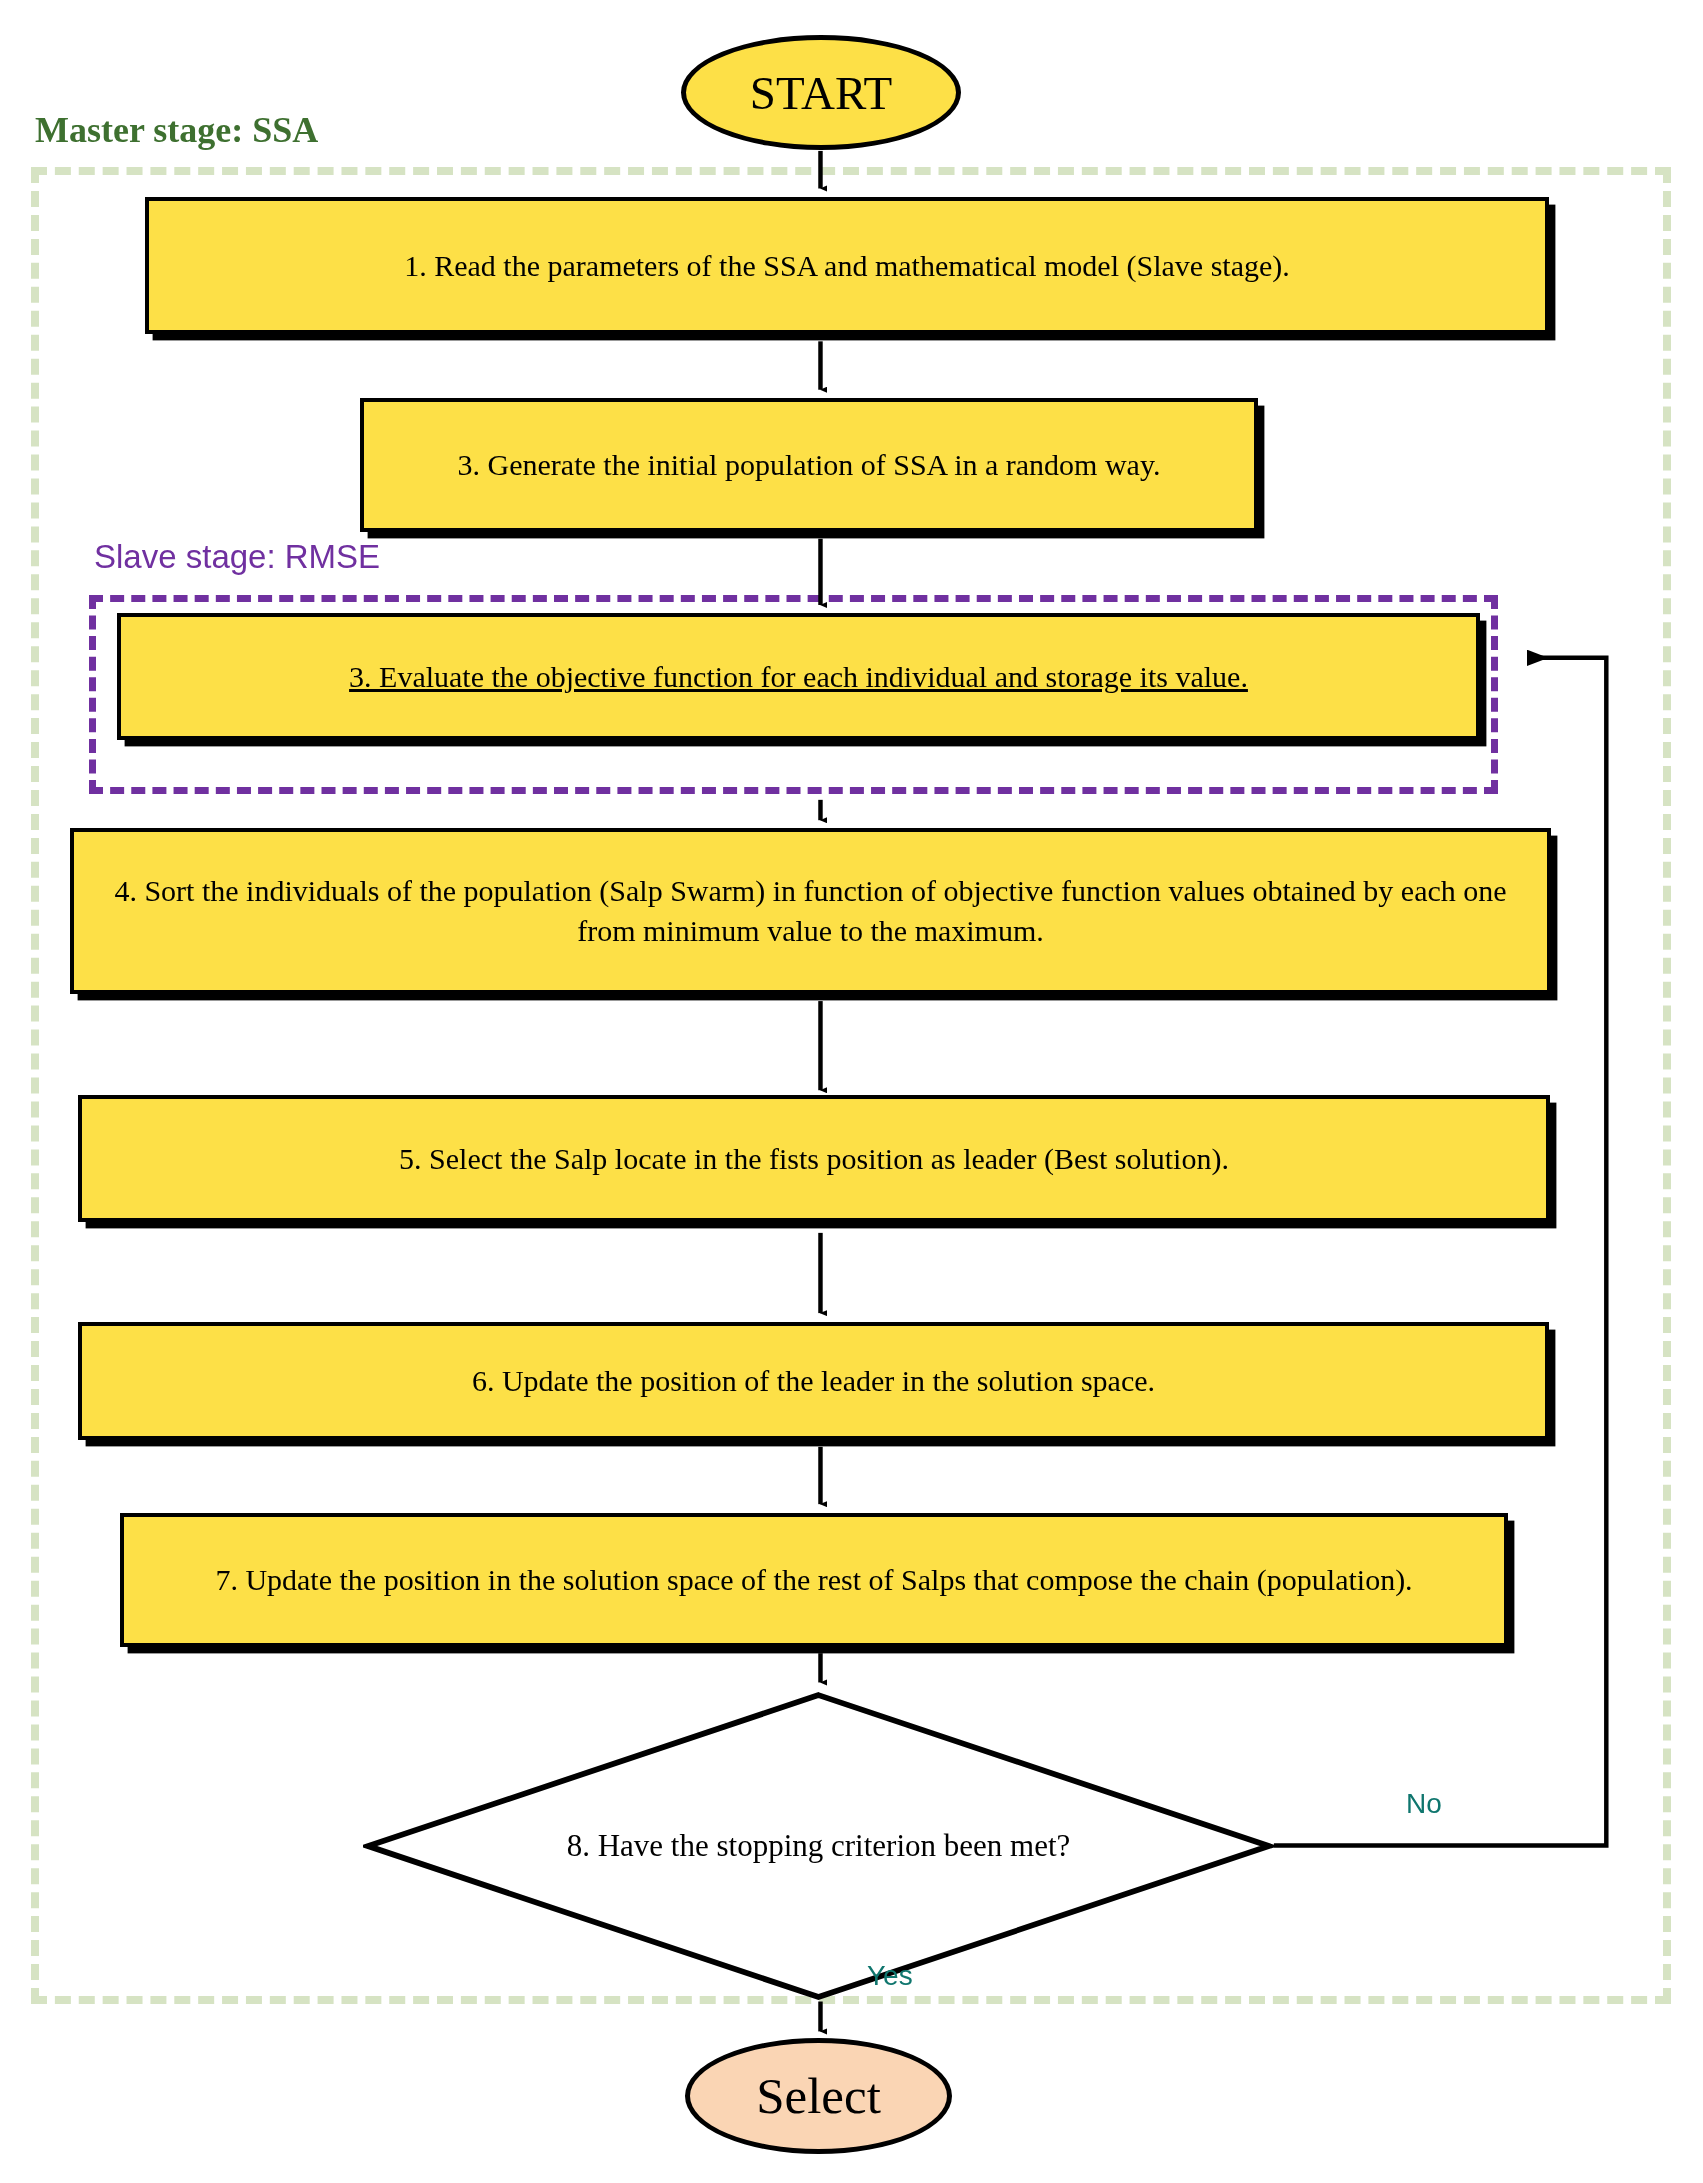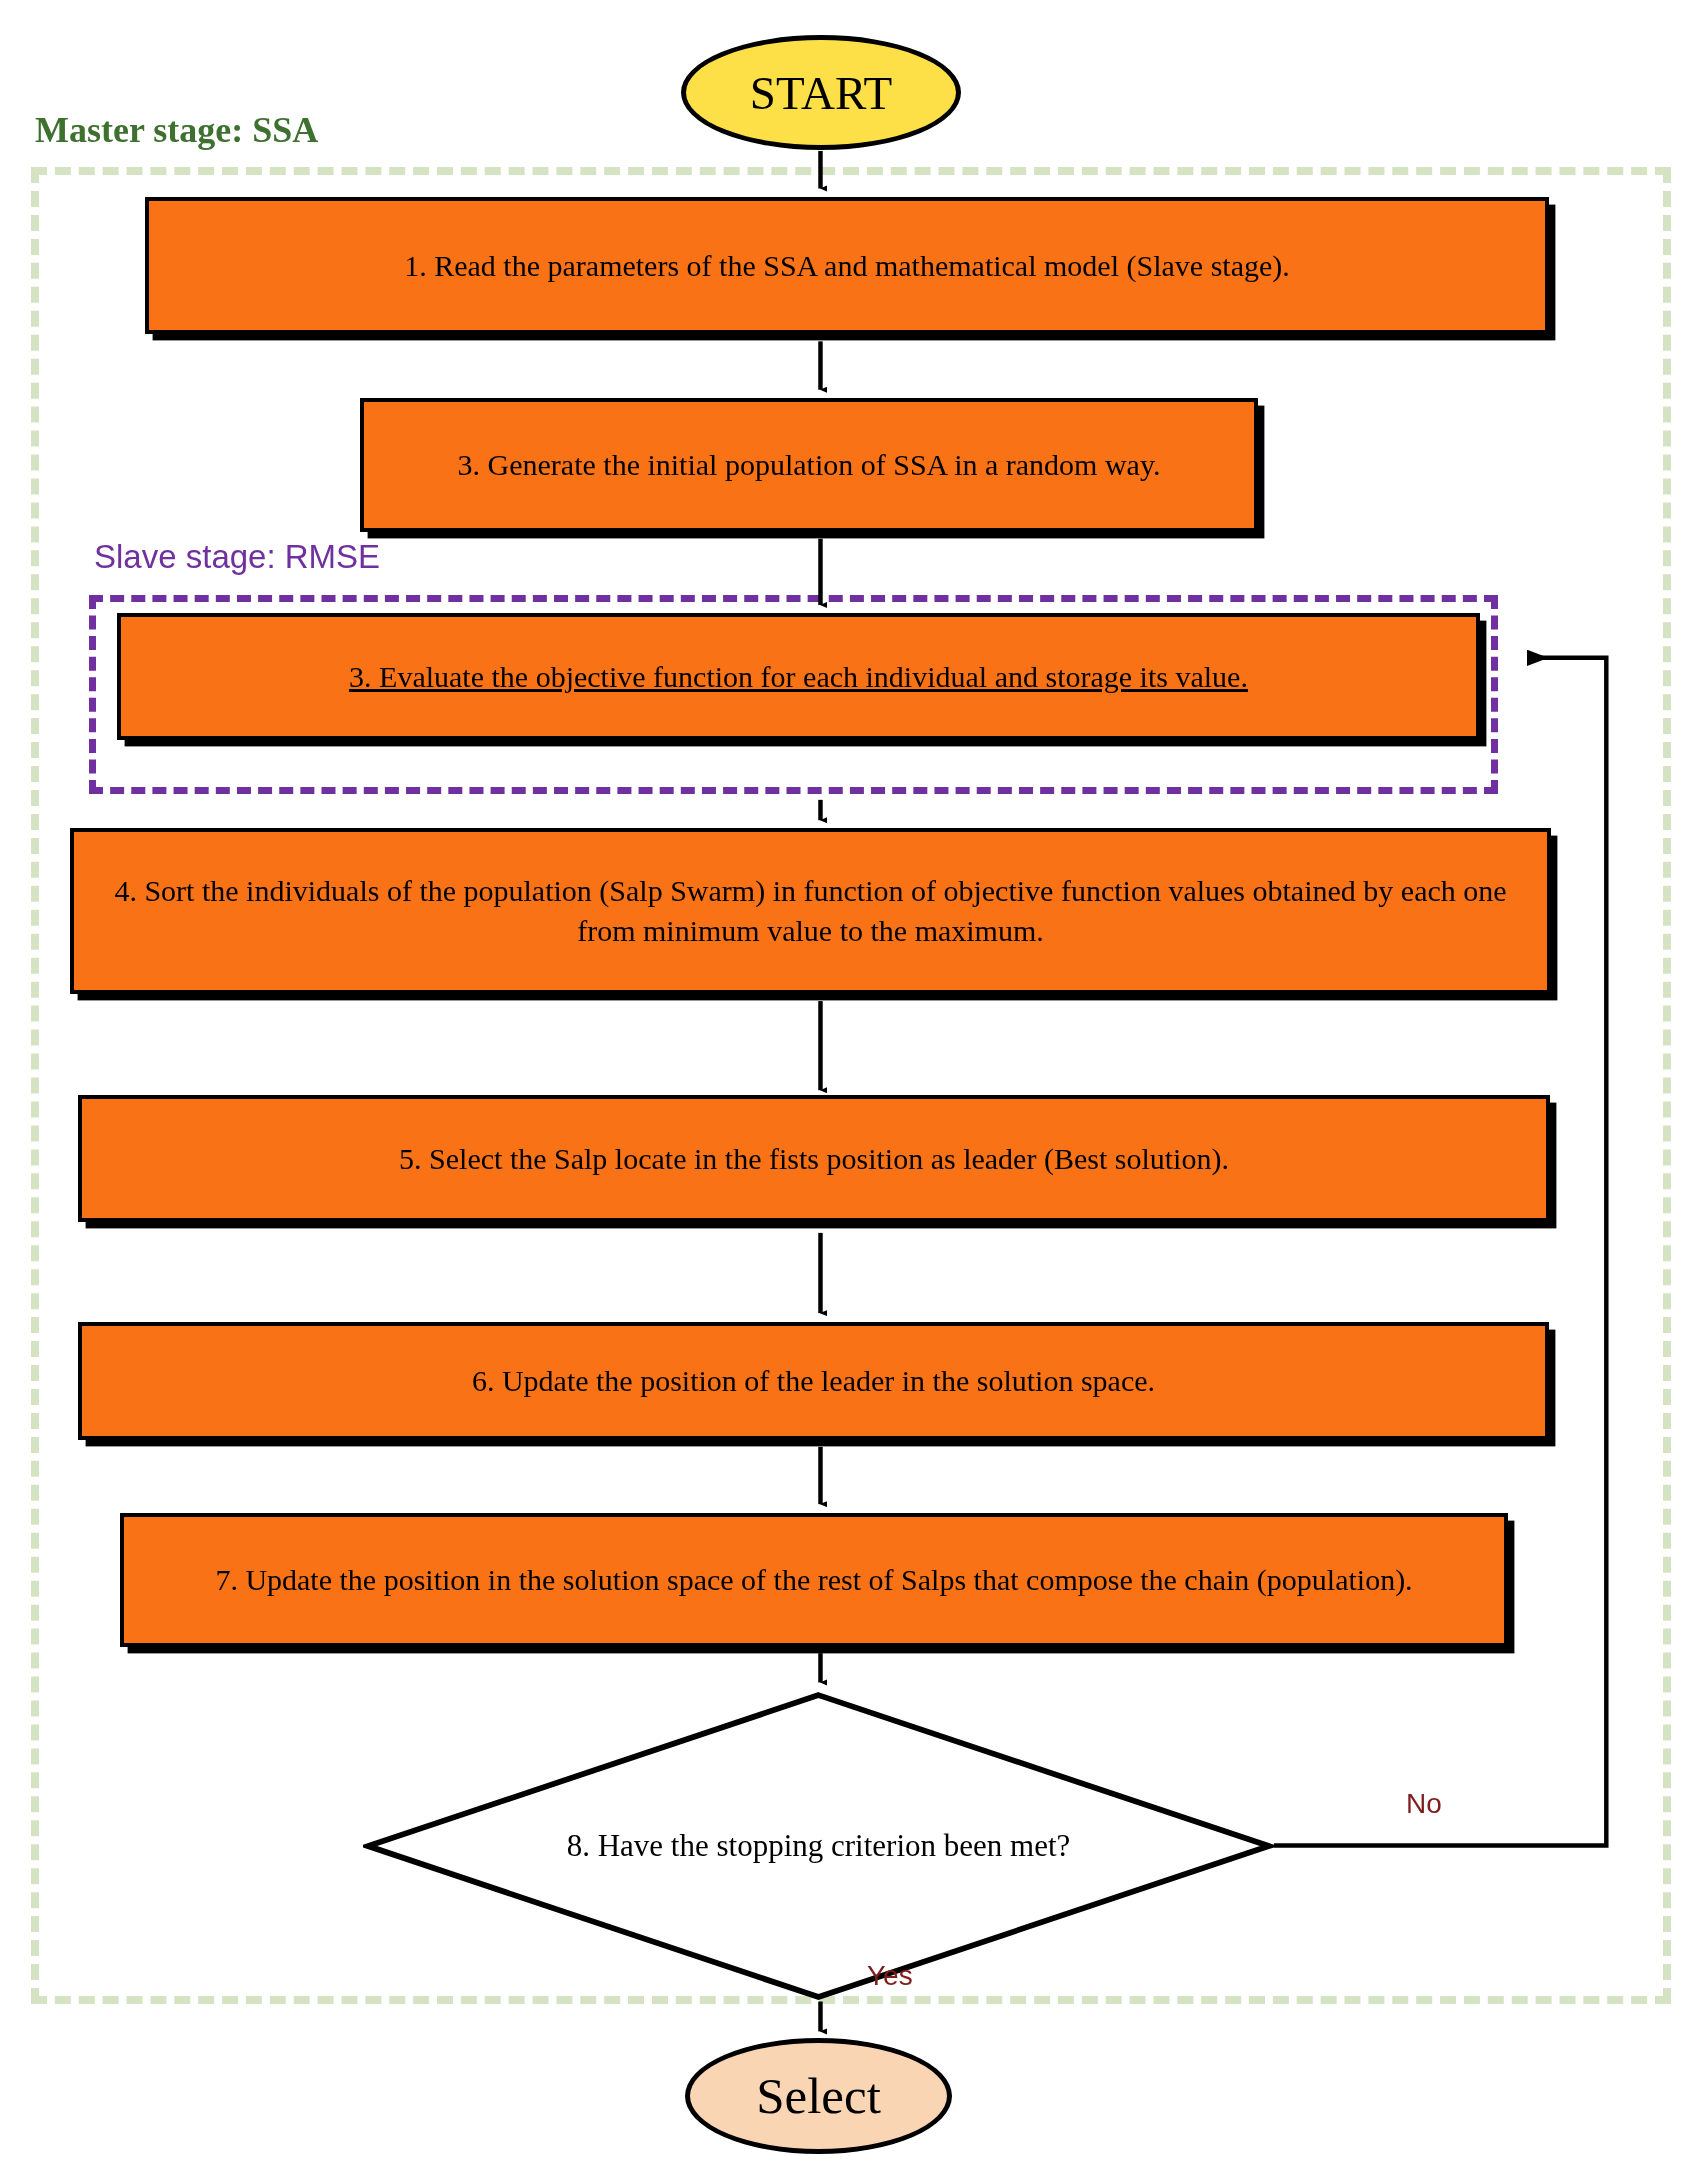--- a/index.html
+++ b/index.html
@@ -21,21 +21,21 @@
   #slave-frame{left:89px;top:595px;width:1409px;height:199px;
                border:7px dashed #7030a0;}
 
   .group-label{position:absolute;white-space:nowrap;}
   #master-label{left:35px;top:109px;font-size:36px;font-weight:bold;color:#3e7030;
                 font-family:"Liberation Serif", serif;}
   #slave-label{left:94px;top:538px;font-size:33px;color:#7030a0;
                font-family:"Liberation Sans", sans-serif;}
 
   
-  .pbox{position:absolute;box-sizing:border-box;background:#f97316;border:4.5px solid #000;
+  .pbox{position:absolute;box-sizing:border-box;background:#fde047;border:4.5px solid #000;
         box-shadow:7px 7px 0 -0.6px #000;
         display:flex;align-items:center;justify-content:center;text-align:center;
         font-family:"Liberation Serif", serif;font-size:30px;color:#000;line-height:1.32;
         padding:3.8px 16.6px;}
   #box-1{left:145px;top:197px;width:1404px;height:137px;}
   #box-2{left:360px;top:398px;width:898px;height:134px;}
   #box-3{left:117px;top:613px;width:1363px;height:127px;text-decoration:underline;}
   #box-4{left:70px;top:828px;width:1481px;height:166px;}
   #box-5{left:78px;top:1095px;width:1472px;height:127px;}
   #box-6{left:78px;top:1322px;width:1471px;height:118px;}
@@ -46,21 +46,21 @@
   #decision-node .dshape{position:absolute;inset:0;}
   #decision-node .dlabel{position:absolute;left:0;right:0;top:50%;
         transform:translateY(-50%);text-align:center;font-size:31px;line-height:1.35;
         font-family:"Liberation Serif", serif;color:#000;}
 
   
   #connectors{position:absolute;left:0;top:0;width:1704px;height:2183px;}
 
   
   .branch-label{position:absolute;font-family:"Liberation Sans", sans-serif;
-                font-size:28px;color:#7f1d1d;white-space:nowrap;}
+                font-size:28px;color:#0f766e;white-space:nowrap;}
   #no-label{left:1406px;top:1788px;}
   #yes-label{left:867px;top:1960px;}
 </style>
 </head>
 <body>
 
 <div class="stage">
 
   <div class="group-frame" id="master-frame"></div>
   <div class="group-label" id="master-label">Master stage: SSA</div>

